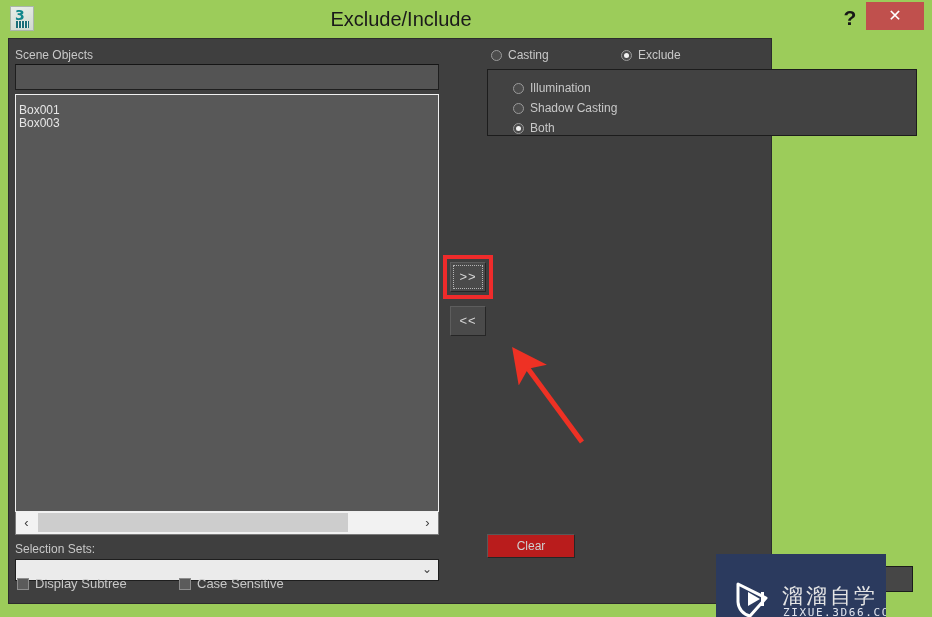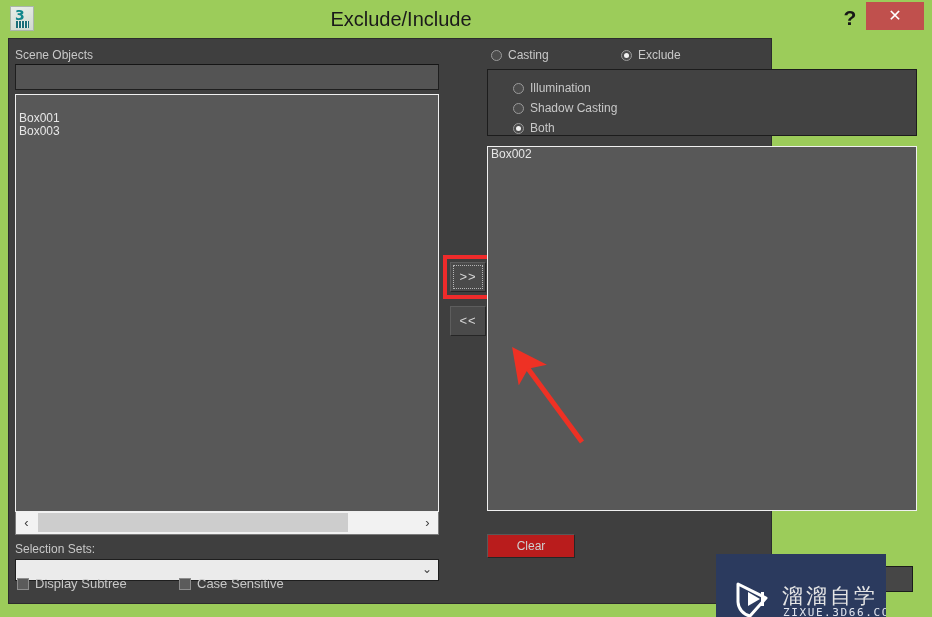--- a/index.html
+++ b/index.html
@@ -110,21 +110,21 @@
     overflow: hidden;
   }
   #scene-list .item {
     font-size: 12px;
     color: #e6e6e6;
     padding: 0 3px;
     line-height: 13px;
     white-space: nowrap;
     font-family: "Liberation Sans", sans-serif;
   }
-  #scene-list .item:first-child { padding-top: 17px; }
+  #scene-list .item:first-child { padding-top: 9px; }
 
   
   #hscroll {
     position: absolute; left: 6px; top: 473px;
     width: 424px; height: 23px;
     background: #f2f2f2;
     border: 1px solid #7b7b7b;
     border-top: none;
   }
   #hscroll .arrow {
@@ -395,23 +395,20 @@
     </div>
     <div class="radio" id="rb-shadow-casting">
       <span class="dot"></span>
       <span class="txt">Shadow Casting</span>
     </div>
     <div class="radio on" id="rb-both">
       <span class="dot"></span>
       <span class="txt">Both</span>
     </div>
 
-    <div id="exclude-list">
-      <div class="item">Box002</div>
-    </div>
 
     <div id="btn-clear">Clear</div>
 
     <div id="btn-ok"></div>
 
     <svg id="annot-arrow" viewBox="0 0 110 110">
       <defs>
         <marker id="ah" markerWidth="7" markerHeight="7" refX="5" refY="3.5" orient="auto" markerUnits="strokeWidth">
           <polygon points="0,0 7,3.5 0,7 1.6,3.5" fill="#ee3124"></polygon>
         </marker>

